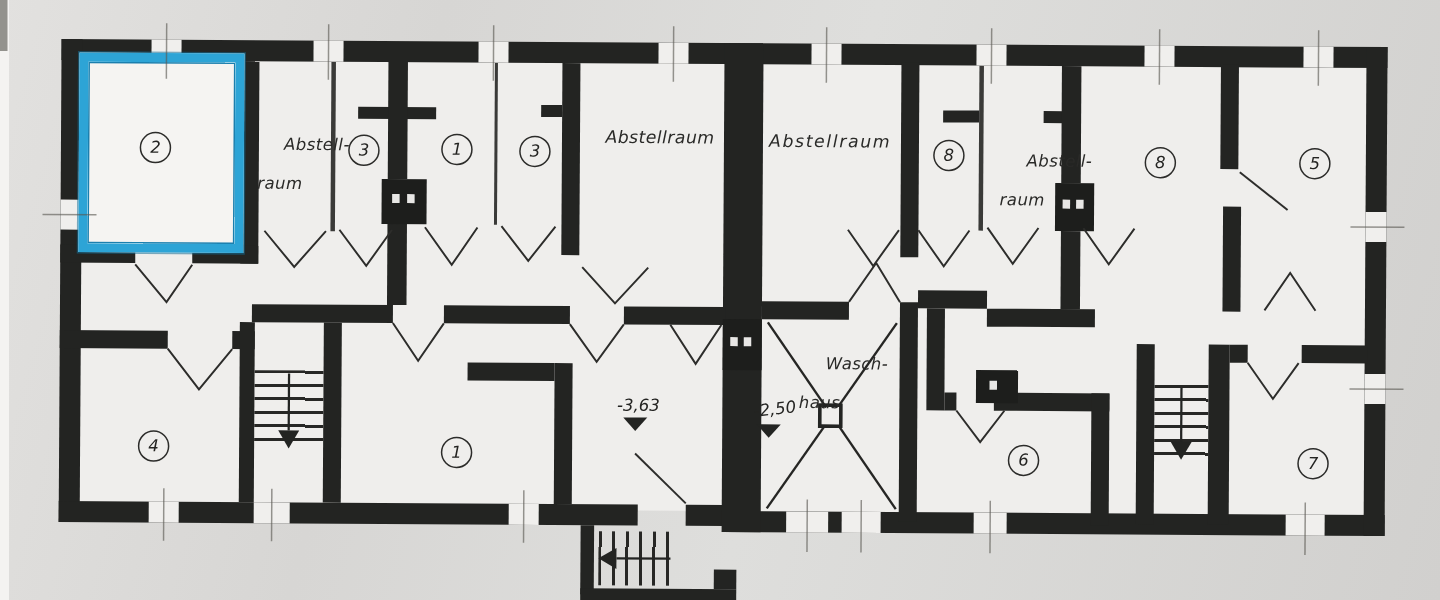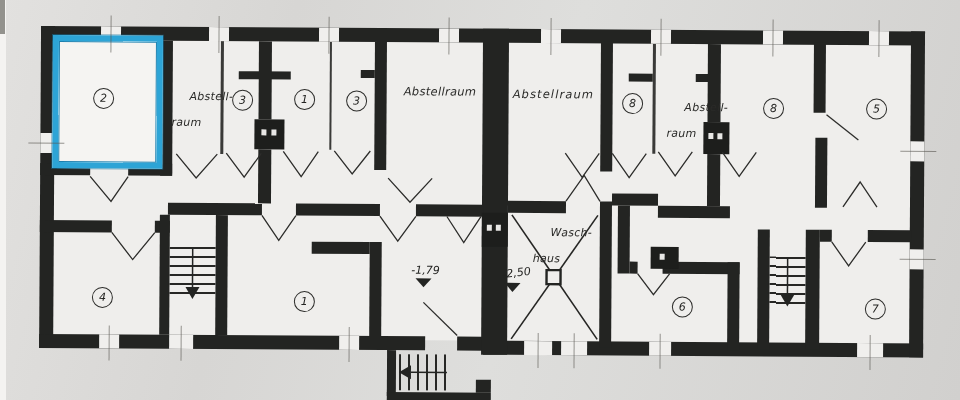--- a/index.html
+++ b/index.html
@@ -218,23 +218,23 @@
     <div class="lbl" style="left:166px;top:76px">
       <span>Abstell-</span>
       <span class="ind">raum</span>
     </div>
     <div class="lbl big" style="left:403px;top:83px">Abstellraum</div>
     <div class="lbl big sp" style="left:512px;top:85px">Abstellraum</div>
     <div class="lbl" style="left:661px;top:84px">
       <span>Abstell-</span>
       <span class="ind">raum</span>
     </div>
-    <div class="lbl" style="left:528px;top:210px">
+    <div class="lbl" style="left:528px;top:220px">
       <span>Wasch-</span>
       <span class="ind">haus</span>
     </div>
 
-    <div class="elev" style="left:426px;top:268px">-1,79</div>
+    <div class="elev" style="left:426px;top:268px">-3,63</div>
     <div class="tri" style="left:424px;top:276px"></div>
     <div class="elev tilt" style="left:517px;top:270px">-2,50</div>
     <div class="tri" style="left:513px;top:280px"></div>
   </div>
 </div>
 
 </body></html>

